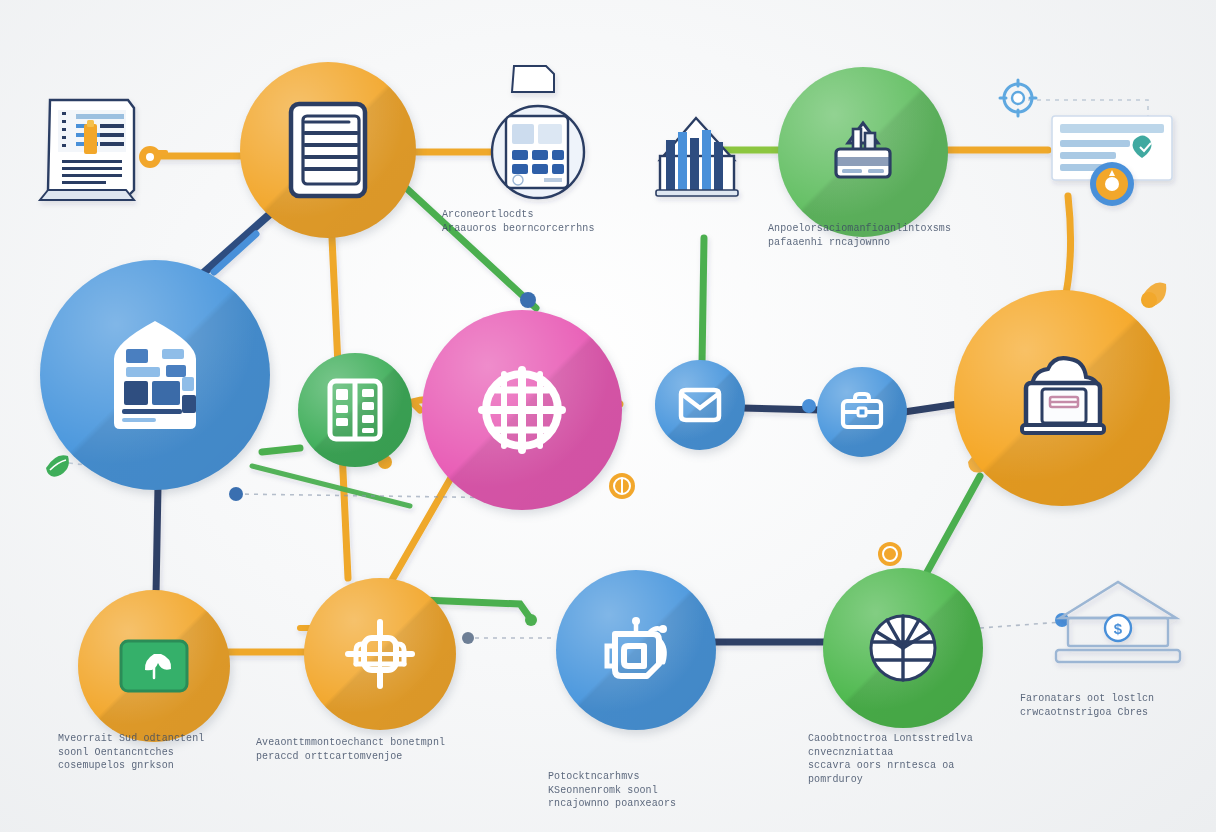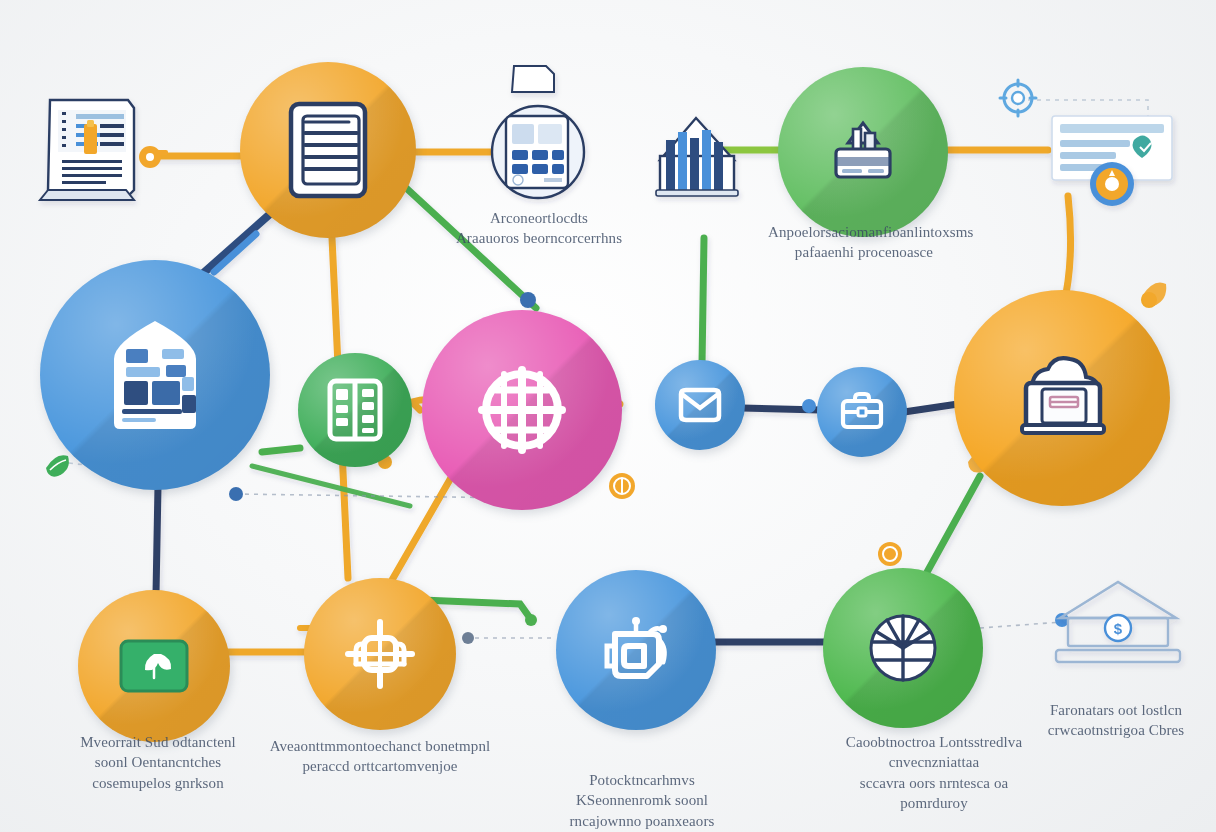--- a/index.html
+++ b/index.html
@@ -46,30 +46,29 @@
   }
   .node::after {
     content: "";
     position: absolute; inset: 0;
     border-radius: 50%;
     background: linear-gradient(135deg, rgba(0,0,0,0) 48%, rgba(0,0,0,.085) 50%, rgba(0,0,0,.10) 100%);
     z-index: 1;
   }
   .label {
     position: absolute;
-    text-align: center;
     color: #3b4a63;
-    font-size: 15px;
+    font-size: 10px;
     line-height: 1.35;
     letter-spacing: .1px;
     filter: blur(.45px);
     opacity: .82;
     pointer-events: none;
     white-space: pre-line;
-    font-family: Liberation Serif, serif;
+    font-family: Liberation Mono, monospace;
   }
   .softshadow { filter: drop-shadow(2px 4px 5px rgba(40,55,80,.16)); }
 </style>
 </head>
 <body>
 
 <div id="canvas">
 
   <svg id="edges" viewBox="0 0 1216 832">
     <defs>
@@ -358,21 +357,21 @@
         <rect x="33" y="20" width="8" height="24" fill="#ffffff" stroke="#2C3E63" stroke-width="2.6"></rect>
         <rect x="45" y="24" width="10" height="20" fill="#e8eef6" stroke="#2C3E63" stroke-width="2.6"></rect>
         <rect x="16" y="40" width="54" height="28" rx="4" fill="#ffffff" stroke="#2C3E63" stroke-width="3.2"></rect>
         <rect x="16" y="48" width="54" height="9" fill="#2F4E80" opacity="0.55"></rect>
         <rect x="22" y="60" width="20" height="4" rx="1.5" fill="#9cb6d4"></rect>
         <rect x="48" y="60" width="16" height="4" rx="1.5" fill="#9cb6d4"></rect>
       </svg>
     </span>
   </div>
   <div class="label" style="left:768px; top:222px; width:192px;">Anpoelorsaciomanfioanlintoxsms
-pafaaenhi procenoasce</div>
+pafaaenhi rncajownno</div>
 
   <div class="node softshadow" style="left:954px; top:290px; width:216px; height:216px; background:#F5A623;">
     <span class="glyph">
       <svg width="104" height="98" viewBox="0 0 104 98">
         <path d="M22 40 Q22 22 38 20 Q44 6 60 10 Q74 12 76 28 Q90 30 88 44 Z" fill="#ffffff" stroke="#2C3E63" stroke-width="4"></path>
         <rect x="16" y="34" width="74" height="44" rx="5" fill="#ffffff" stroke="#2C3E63" stroke-width="4.5"></rect>
         <rect x="32" y="40" width="44" height="34" rx="3" fill="#fbfcfe" stroke="#2C3E63" stroke-width="3"></rect>
         <rect x="40" y="48" width="28" height="10" rx="2" fill="#ffffff" stroke="#c58ba8" stroke-width="2.5"></rect>
         <path d="M41 53 H67" stroke="#c58ba8" stroke-width="2.5"></path>
         <rect x="12" y="76" width="82" height="8" rx="3" fill="#ffffff" stroke="#2C3E63" stroke-width="4"></rect>
@@ -450,16 +449,16 @@
       </svg>
     </span>
   </div>
   <div class="label" style="left:808px; top:732px; width:252px;">Caoobtnoctroa Lontsstredlva cnvecnzniattaa
 sccavra oors nrntesca oa
 pomrduroy</div>
 
   <div class="label" style="left:442px; top:208px; width:194px;">Arconeortlocdts
 Araauoros beorncorcerrhns</div>
 
-  <div class="label" style="left:1020px; top:692px; width:192px;margin-top:8px;">Faronatars oot lostlcn
+  <div class="label" style="left:1020px; top:692px; width:192px;">Faronatars oot lostlcn
 crwcaotnstrigoa Cbres</div>
 
 </div>
 
 </body></html>

